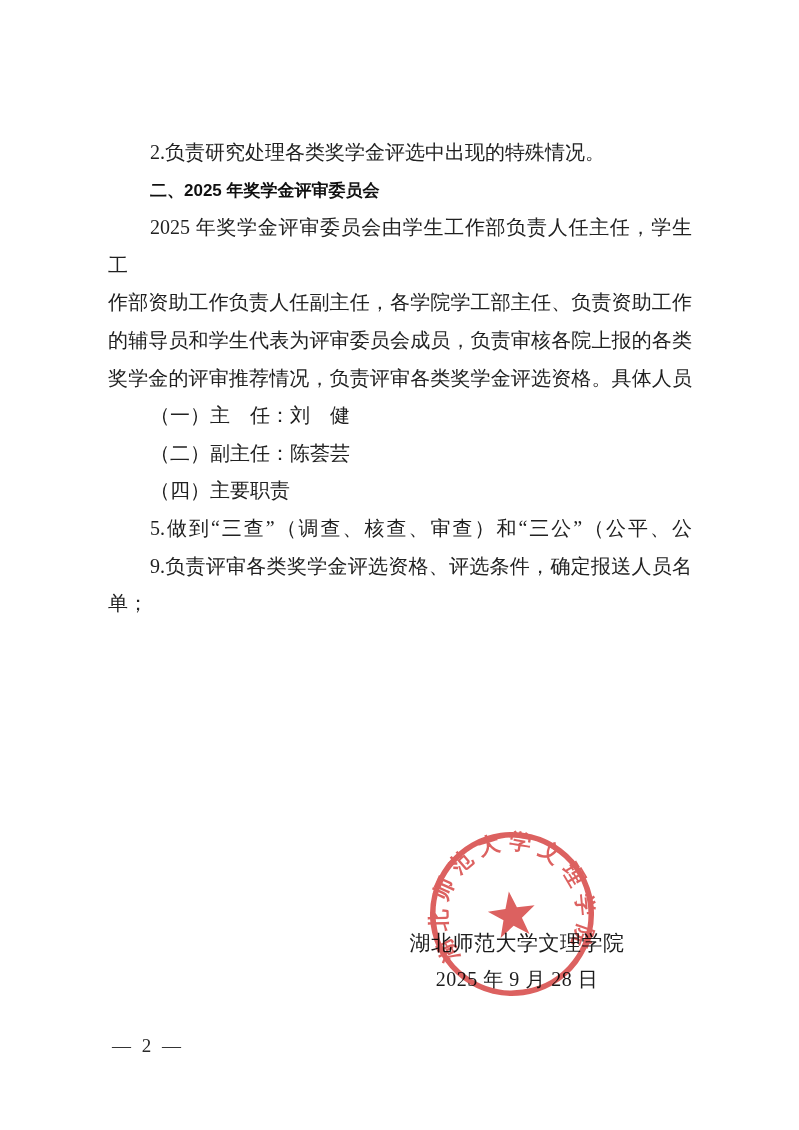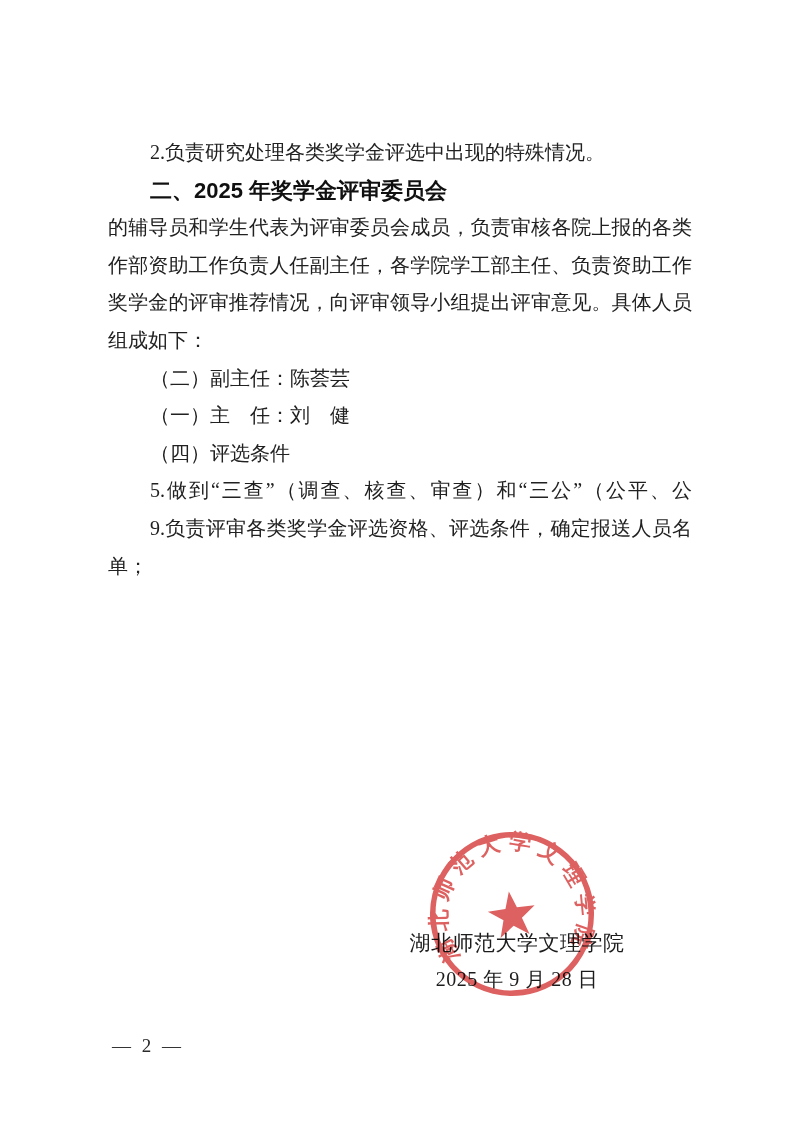--- a/index.html
+++ b/index.html
@@ -31,21 +31,21 @@
     text-indent: 42px;
   }
   .j {
     text-align: justify;
     text-align-last: justify;
   }
   .heading {
     font-family: "Liberation Sans", sans-serif;
     font-weight: 700;
     color: #101010;
-    font-size: 22px;
+    font-size: 17px;
   }
   .seal {
     position: absolute;
     left: 424px;
     top: 826px;
     width: 176px;
     height: 176px;
     z-index: 3;
     mix-blend-mode: multiply;
     opacity: 0.9;
@@ -84,27 +84,27 @@
   }
 </style>
 </head>
 <body>
 
 <div class="page">
 
   <div class="text-block">
     <div class="line indent">2.负责研究处理各类奖学金评选中出现的特殊情况。</div>
     <div class="line indent heading">二、2025 年奖学金评审委员会</div>
+    <div class="line indent j">2025 年奖学金评审委员会由学生工作部负责人任主任，学生工</div>
+    <div class="line j">作部资助工作负责人任副主任，各学院学工部主任、负责资助工作</div>
     <div class="line j">的辅导员和学生代表为评审委员会成员，负责审核各院上报的各类</div>
-    <div class="line j">作部资助工作负责人任副主任，各学院学工部主任、负责资助工作</div>
-    <div class="line j">奖学金的评审推荐情况，向评审领导小组提出评审意见。具体人员</div>
-    <div class="line">组成如下：</div>
+    <div class="line j">奖学金的评审推荐情况，负责评审各类奖学金评选资格。具体人员</div>
+    <div class="line indent">（一）主　任：刘　健</div>
     <div class="line indent">（二）副主任：陈荟芸</div>
-    <div class="line indent">（一）主　任：刘　健</div>
-    <div class="line indent">（四）评选条件</div>
+    <div class="line indent">（四）主要职责</div>
     <div class="line indent j">5.做到“三查”（调查、核查、审查）和“三公”（公平、公</div>
     <div class="line indent j">9.负责评审各类奖学金评选资格、评选条件，确定报送人员名</div>
     <div class="line">单；</div>
   </div>
 
   <div class="seal">
     <svg viewBox="0 0 170 170" width="176" height="176">
       <circle cx="85" cy="85" r="76.5" fill="none" stroke="#d9504e" stroke-width="5.5"></circle>
       <path id="sealArc" d="M 30 119 A 64 64 0 1 1 140 119" fill="none"></path>
       <text font-size="21" fill="#d9504e" letter-spacing="7" font-family="Liberation Serif, serif" font-weight="600">

